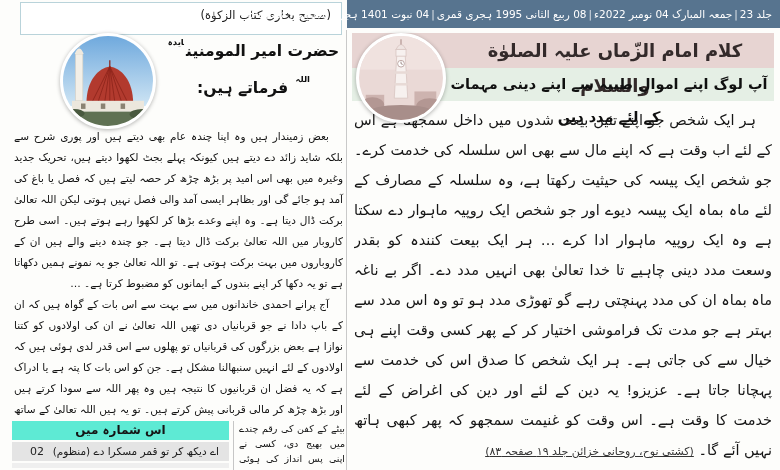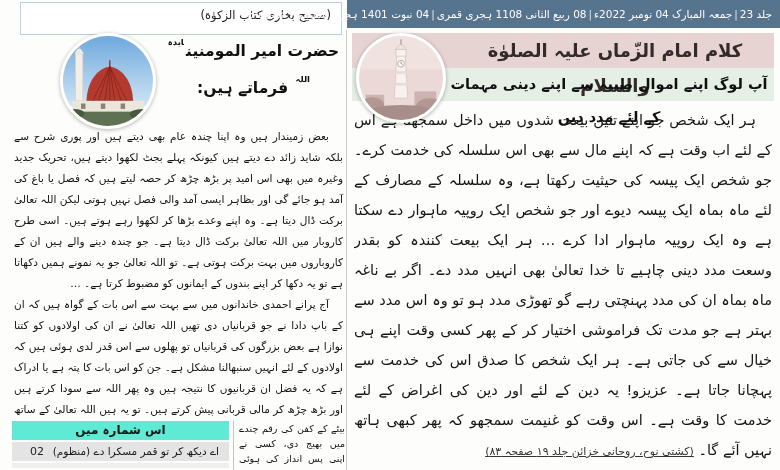--- a/index.html
+++ b/index.html
@@ -92,21 +92,21 @@
 <div class="page">
 
   <div class="mast-left">
     <span>(صحیح بخاری کتاب الزکوٰة)</span>
   </div>
   <div class="mast-bar">
     <span>جلد 23</span>
     <span class="sep">|</span>
     <span>جمعہ المبارک 04 نومبر 2022ء</span>
     <span class="sep">|</span>
-    <span>08 ربیع الثانی 1108 ہجری قمری</span>
+    <span>08 ربیع الثانی 1995 ہجری قمری</span>
     <span class="sep">|</span>
     <span>04 نبوت 1401 ہجری شمسی</span>
     <span class="sep">|</span>
     <span>شمارہ 88</span>
   </div>
 
   <div class="divider-v"></div>
 
   <div class="col-right">
     <div class="rc-head">

